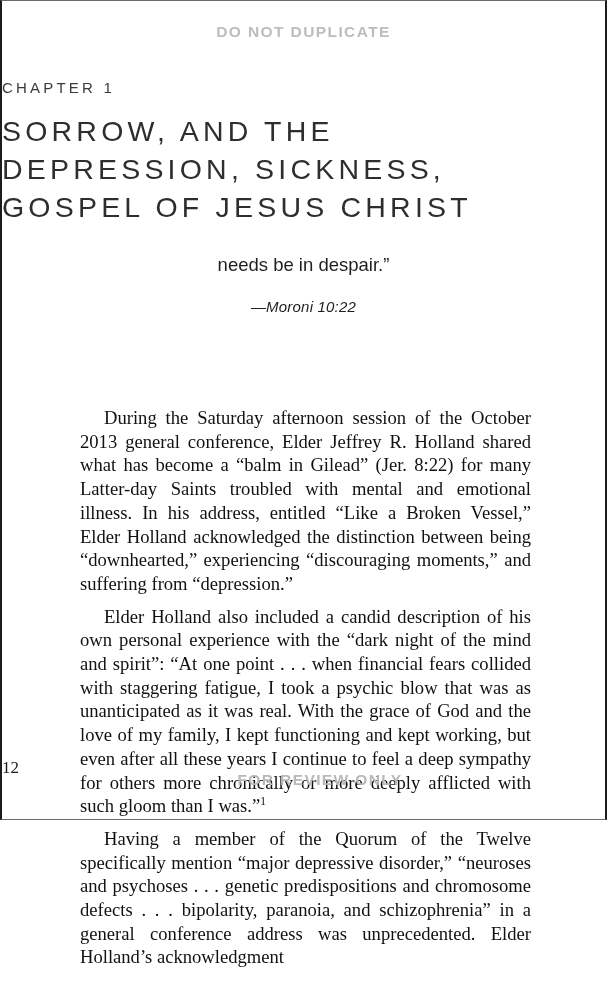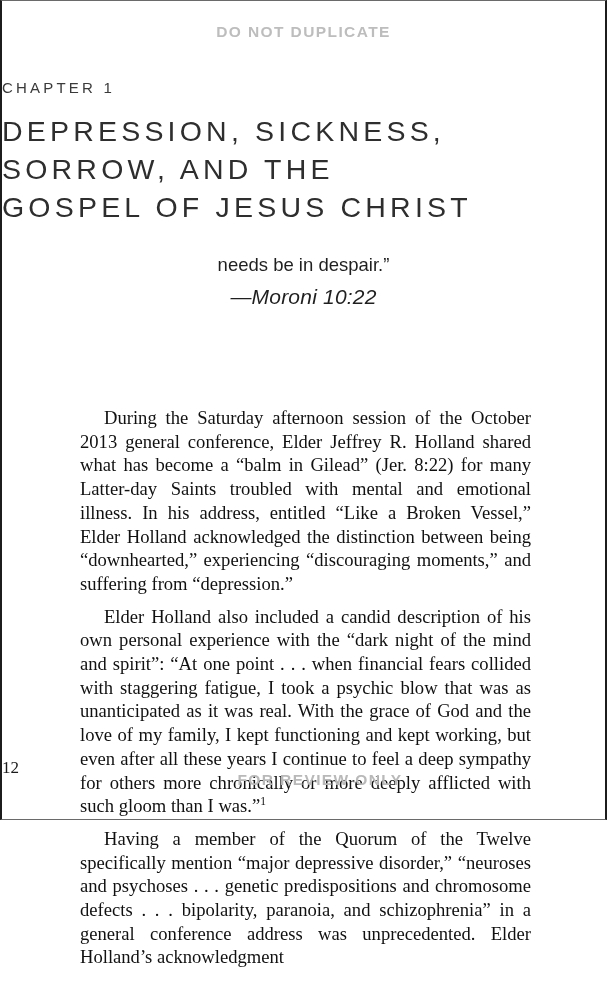--- a/index.html
+++ b/index.html
@@ -82,22 +82,22 @@
   }
   .epigraph-quote {
     font-size: 18.5px;
     line-height: 1.47;
   }
   .epigraph-quote .qline {
     display: block;
     white-space: nowrap;
   }
   .epigraph-source {
-    margin-top: 7px;
-    font-size: 21px;
+    margin-top: 20px;
+    font-size: 15px;
     font-style: italic;
     letter-spacing: 0.2px;
   }
 
   
   .body-text {
     position: absolute;
     top: 396px;
     left: 69px;
     width: 469px;
@@ -157,22 +157,22 @@
 </head>
 <body>
 
 <div class="page">
 
   <div class="header-watermark">DO NOT DUPLICATE</div>
 
   <div class="chapter-block">
     <div class="chapter-label">CHAPTER 1</div>
     <h1 class="chapter-title">
+      <span class="tline">SORROW, AND THE</span>
       <span class="tline">DEPRESSION, SICKNESS,</span>
-      <span class="tline">SORROW, AND THE</span>
       <span class="tline">GOSPEL OF JESUS CHRIST</span>
     </h1>
   </div>
 
   <div class="epigraph">
     <div class="epigraph-quote">
       <span class="qline">needs be in despair.”</span>
     </div>
     <div class="epigraph-source">—Moroni 10:22</div>
   </div>

